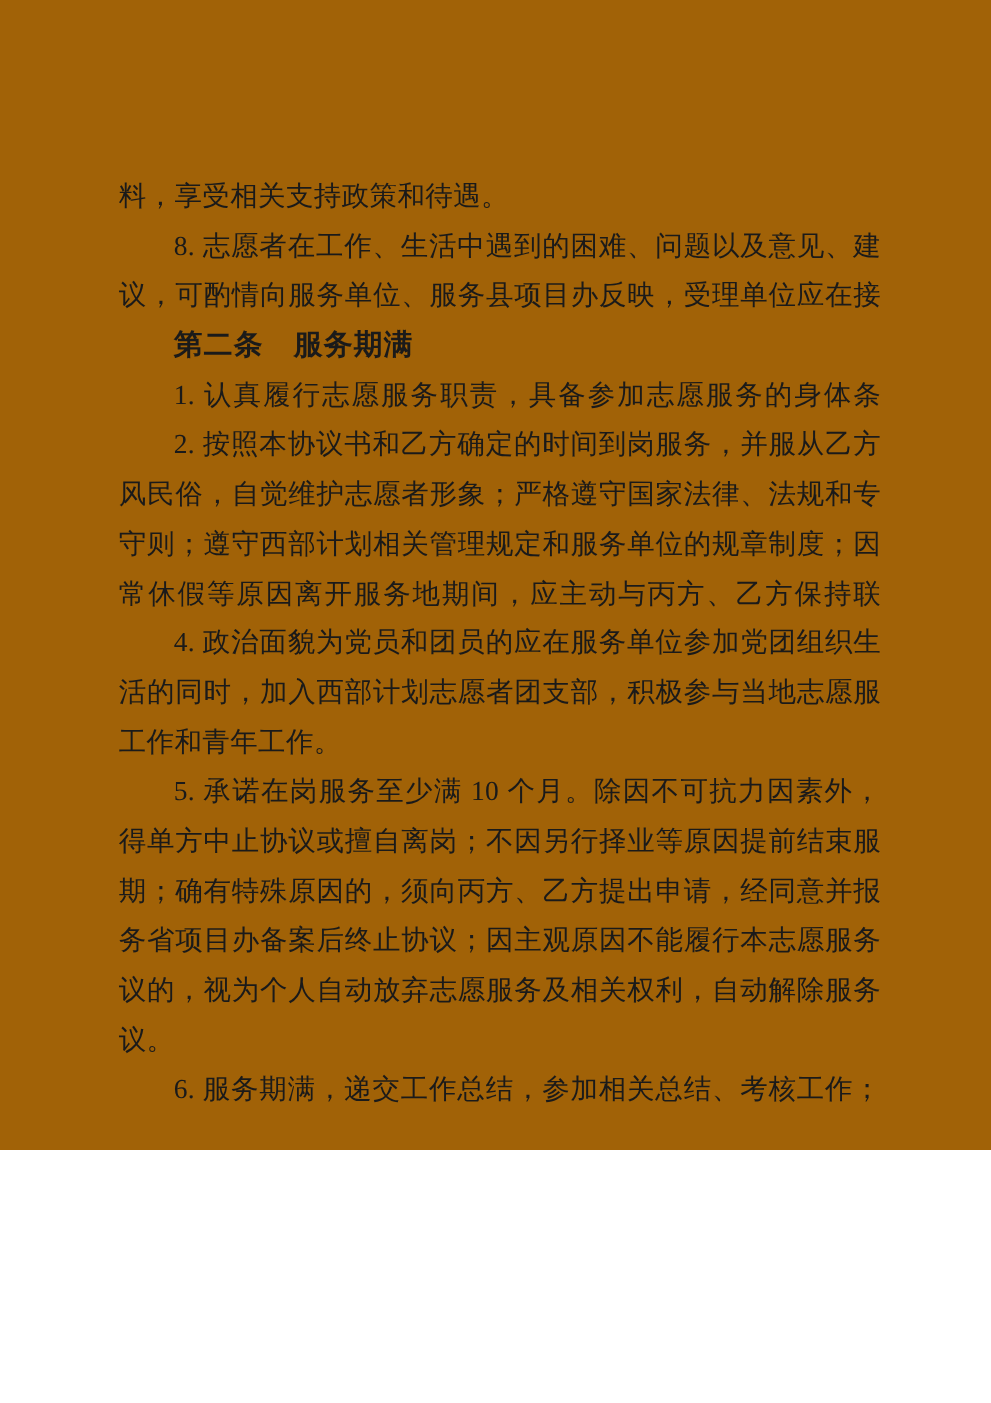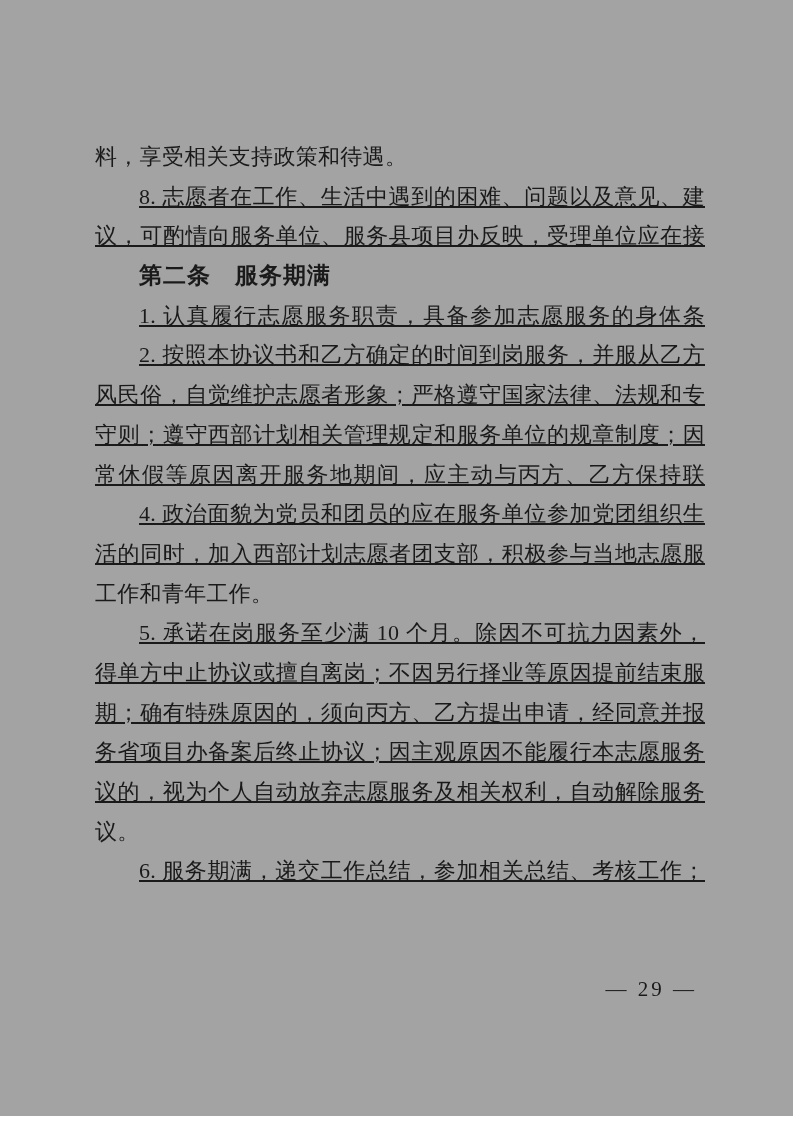--- a/index.html
+++ b/index.html
@@ -1,20 +1,20 @@
 <!DOCTYPE html>
 <html><head>
 <meta charset="utf-8">
 <style>
   html, body { margin: 0; padding: 0; background: #ffffff; }
   .page {
     position: relative;
     width: 793px;
-    height: 1116px;
-    background: #a3a3a3;
+    height: 920px;
+    background: #a16207;
     font-family: "Liberation Serif", "DejaVu Serif", serif;
     color: #1a1a1a;
     overflow: hidden;
   }
   .textblock {
     position: absolute;
     left: 95px;
     top: 137px;
     width: 610px;
   }
@@ -23,21 +23,20 @@
     line-height: 39.7px;
     height: 39.7px;
     overflow: hidden;
     text-align: left;
     letter-spacing: 0.3px;
   }
   .line.justify {
     text-align: justify;
     text-align-last: justify;
     text-justify: inter-character;
-    text-decoration: underline;
   }
   .line.indent { text-indent: 44px; }
   .line.heading {
     font-family: "Liberation Sans", "DejaVu Sans", sans-serif;
     font-weight: bold;
     font-size: 23px;
     letter-spacing: 1px;
   }
   .page-number {
     position: absolute;

